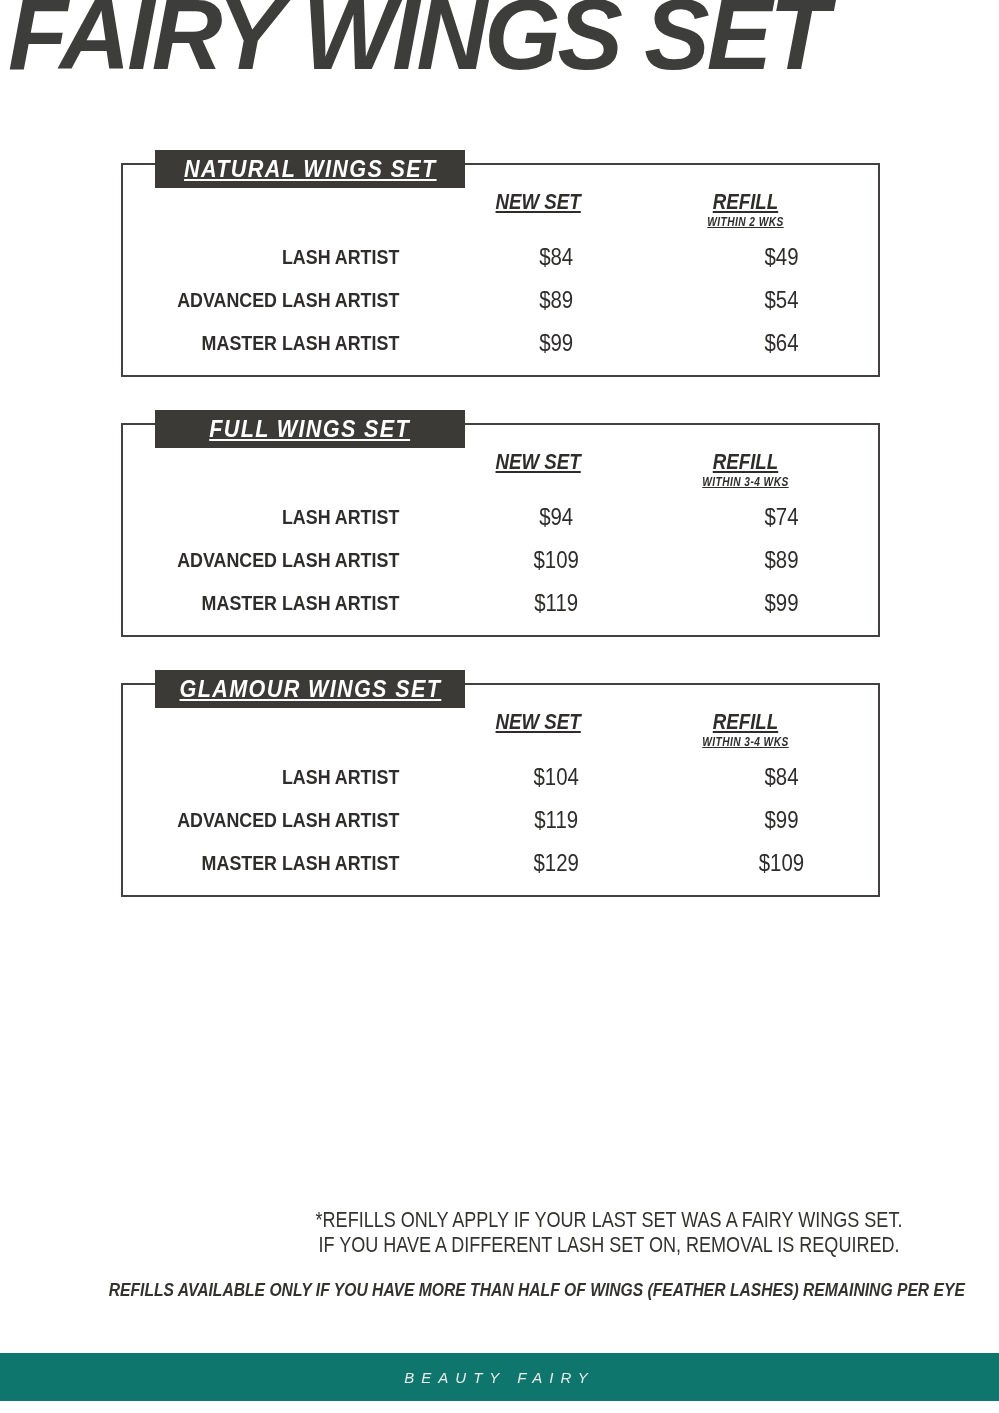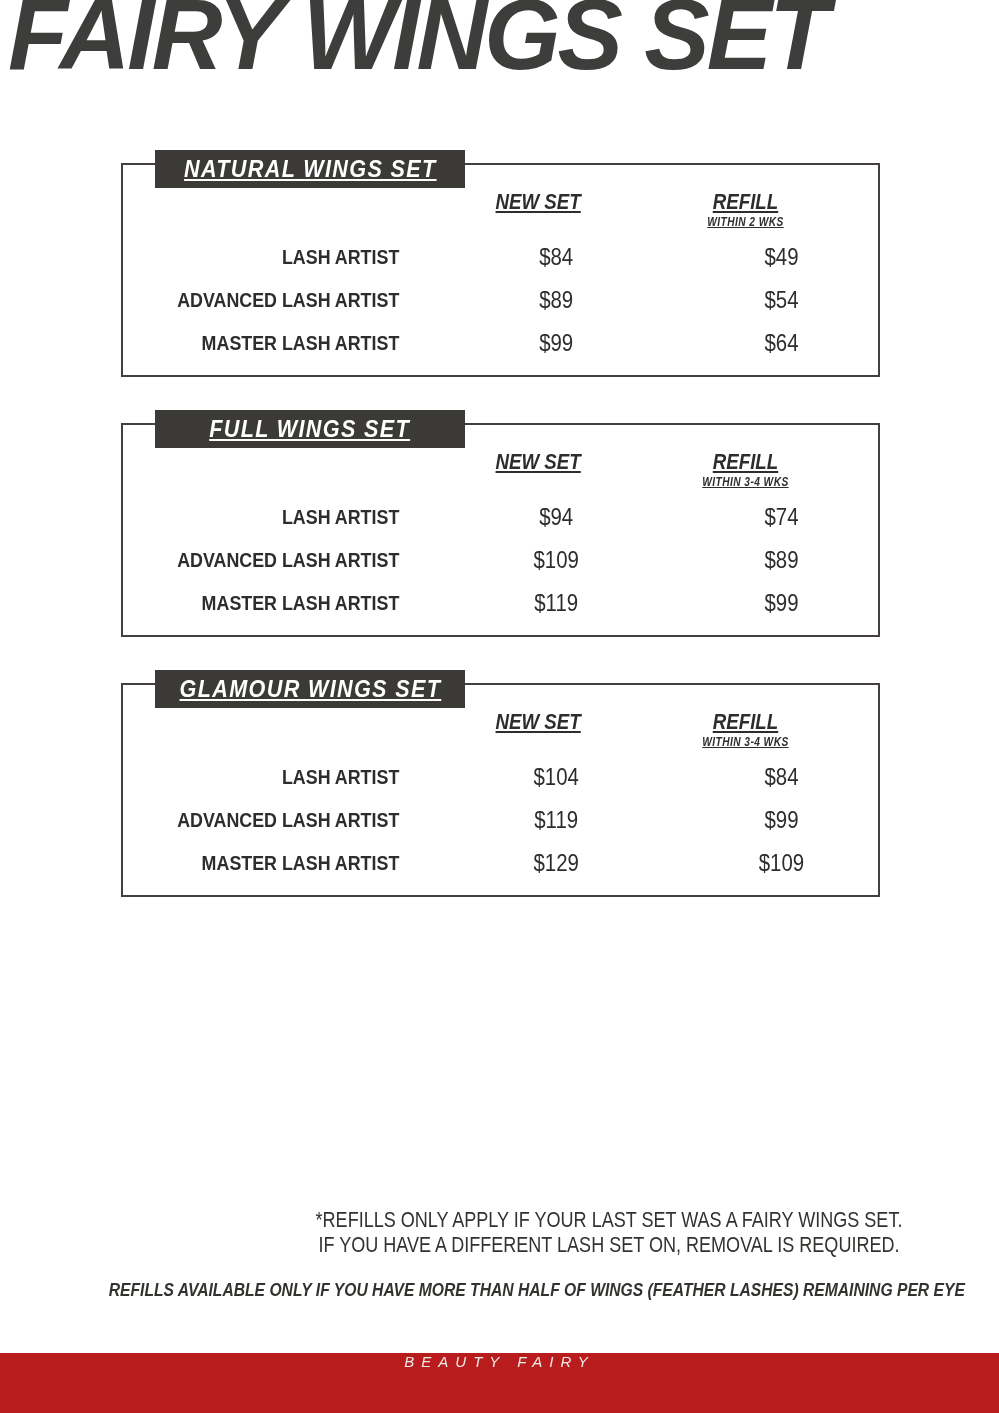--- a/index.html
+++ b/index.html
@@ -57,22 +57,22 @@
     text-align:center; font-size:22px; font-weight:400; line-height:25px;
     letter-spacing:0px; color:#33322f; transform:scaleX(0.82); white-space:nowrap;
   }
   .note-bold{
     position:absolute; top:1280px; left:47px; width:950px;
     text-align:center; font-size:18px; font-weight:700; font-style:italic;
     line-height:20px; color:#33322f; transform:scaleX(0.87); white-space:nowrap;
   }
 
   .brand-bar{
-    position:absolute; top:1353px; left:0; width:999px; height:60px;
-    background:#b91c1c; display:flex; align-items:flex-start; justify-content:center;
+    position:absolute; top:1353px; left:0; width:999px; height:48px;
+    background:#0f766e; display:flex; align-items:center; justify-content:center;
   }
   .brand-text{
     color:#edebe8; font-size:15px; font-style:italic; font-weight:400;
     letter-spacing:7px; white-space:nowrap;
   }
 </style>
 </head>
 <body>
 
 <h1 class="page-title">FAIRY WINGS SET</h1>

